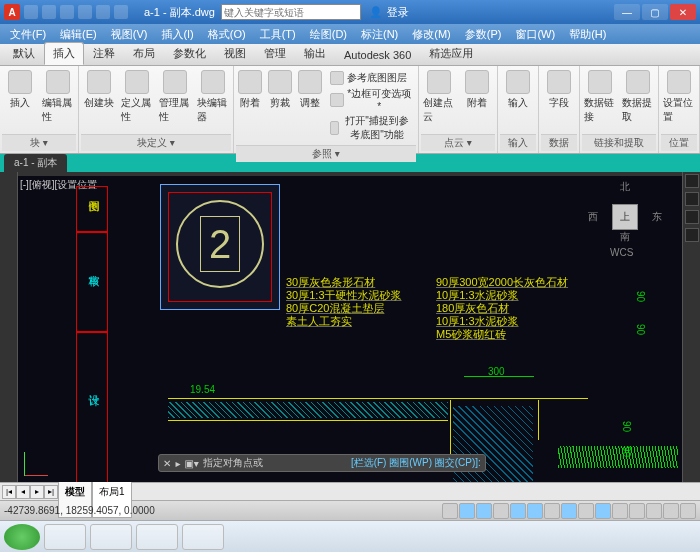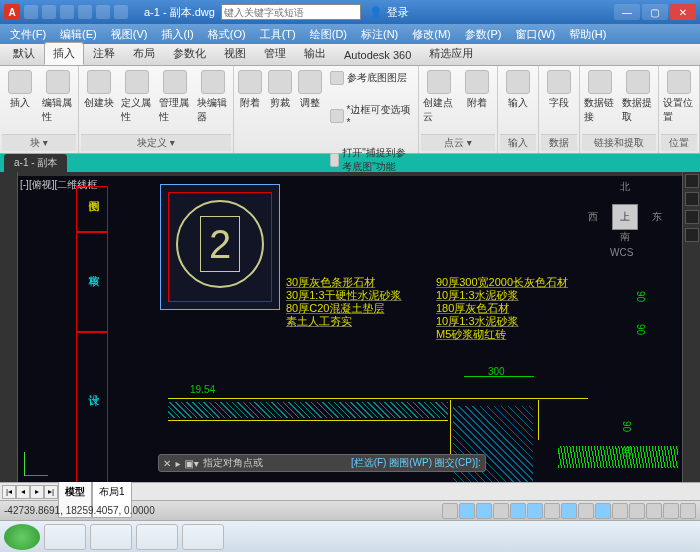--- a/index.html
+++ b/index.html
@@ -22,21 +22,21 @@
 
 .tabstrip { height: 22px; background: linear-gradient(#f0f0f0, #d8d8d8); display: flex; align-items: flex-end; padding: 0 4px; border-bottom: 1px solid #aaa; font-size: 11px; }
 .tabstrip span { padding: 3px 8px; cursor: pointer; color: #333; border: 1px solid transparent; }
 .tabstrip span.active { background: #f8f8f8; border: 1px solid #aaa; border-bottom: 1px solid #f8f8f8; border-radius: 3px 3px 0 0; }
 
 .ribbon { height: 88px; background: linear-gradient(#f8f8f8, #e8e8e8); display: flex; border-bottom: 1px solid #aaa; font-size: 10px; }
 .panel { border-right: 1px solid #ccc; display: flex; flex-direction: column; padding: 2px; }
 .panel .tools { display: flex; flex: 1; gap: 2px; align-items: flex-start; }
 .bigbtn { display: flex; flex-direction: column; align-items: center; justify-content: center; width: 36px; padding: 2px; cursor: pointer; color: #333; }
 .bigbtn .ico { width: 24px; height: 24px; background: #d8d8d8; border: 1px solid #bbb; border-radius: 3px; margin-bottom: 2px; }
-.smallcol { display: flex; flex-direction: column; gap: 16px; padding: 2px; }
+.smallcol { display: flex; flex-direction: column; gap: 0; padding: 2px; text-align: center; }
 .smallrow { display: flex; align-items: center; gap: 3px; cursor: pointer; font-size: 10px; color: #333; padding: 1px 2px; }
 .smallrow .sico { width: 14px; height: 14px; background: #d8d8d8; border: 1px solid #bbb; border-radius: 2px; }
 .panel .plabel { text-align: center; background: #e0e0e0; font-size: 10px; color: #555; padding: 1px 0; cursor: pointer; border-top: 1px solid #ccc; }
 
 .doctab { height: 18px; background: #14b8a6; display: flex; align-items: center; padding: 0 4px; font-size: 10px; color: #ccc; }
 .doctab span { background: #333; padding: 2px 10px; border-radius: 3px 3px 0 0; cursor: pointer; }
 
 .canvas { position: relative; height: 310px; background: #0a0a14; overflow: hidden; }
 .gutter-left { position: absolute; left: 0; top: 0; bottom: 0; width: 18px; background: #333; border-right: 1px solid #555; }
 .gutter-top { position: absolute; left: 18px; right: 18px; top: 0; height: 4px; background: #333; }
@@ -266,21 +266,21 @@
   <div class="gutter-left"></div>
   <div class="gutter-top"></div>
   <div class="gutter-right">
     <div class="nav"></div>
     <div class="nav"></div>
     <div class="nav"></div>
     <div class="nav"></div>
   </div>
 
   <div class="drawing">
-    <div style="position:absolute;left:2px;top:2px;font-size:10px;color:#ccc">[-][俯视][二维线框</div>
+    <div style="position:absolute;left:2px;top:2px;font-size:10px;color:#ccc">[-][俯视][设置位置</div>
 
     <div class="redbox" style="left:58px;top:10px;width:32px;height:300px"></div>
     <div class="redbox" style="left:58px;top:10px;width:32px;height:46px"></div>
     <div class="vlabel yellow" style="left:68px;top:16px">侧图</div>
     <div class="redbox" style="left:58px;top:56px;width:32px;height:100px"></div>
     <div class="vlabel" style="left:68px;top:90px">审核</div>
     <div class="redbox" style="left:58px;top:156px;width:32px;height:154px"></div>
     <div class="vlabel" style="left:68px;top:210px">设计</div>
 
     <div class="selbox" style="left:142px;top:8px;width:120px;height:126px"></div>

